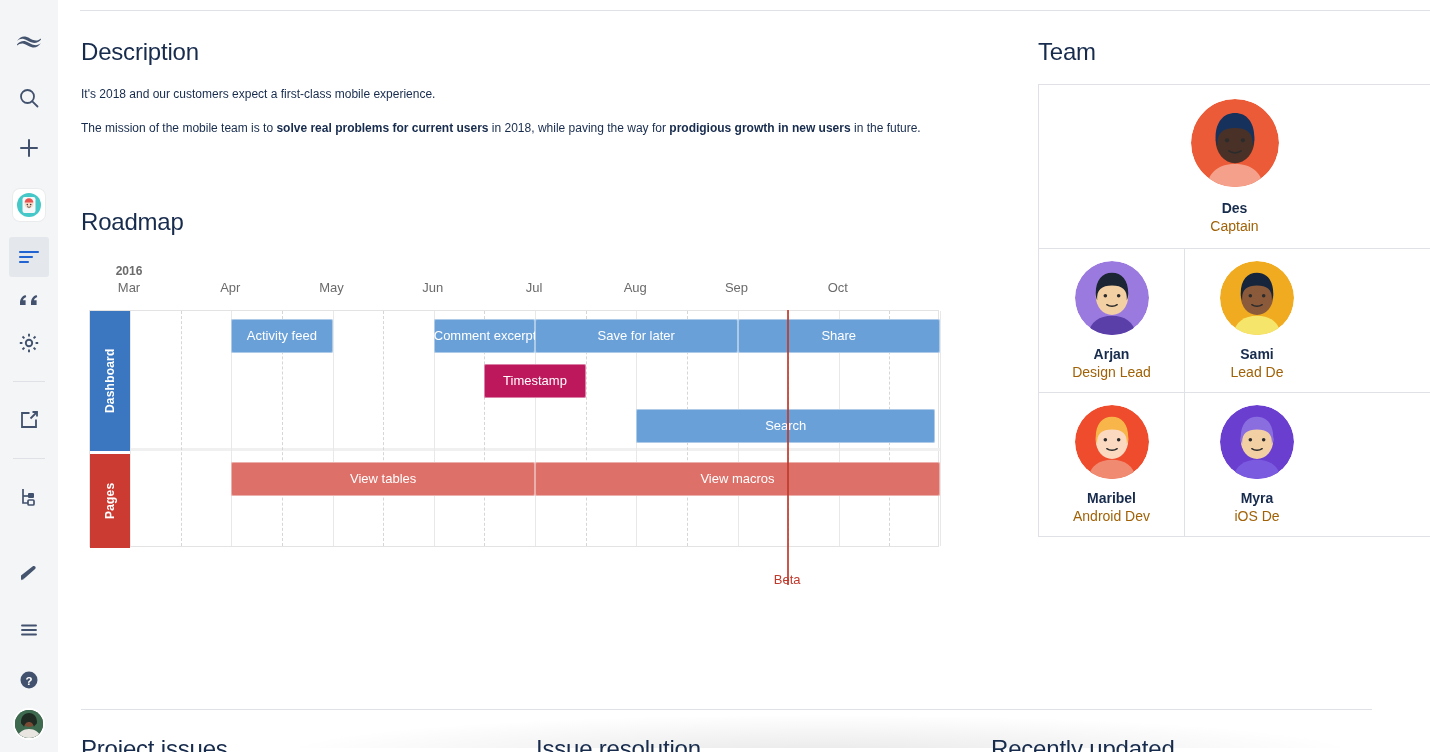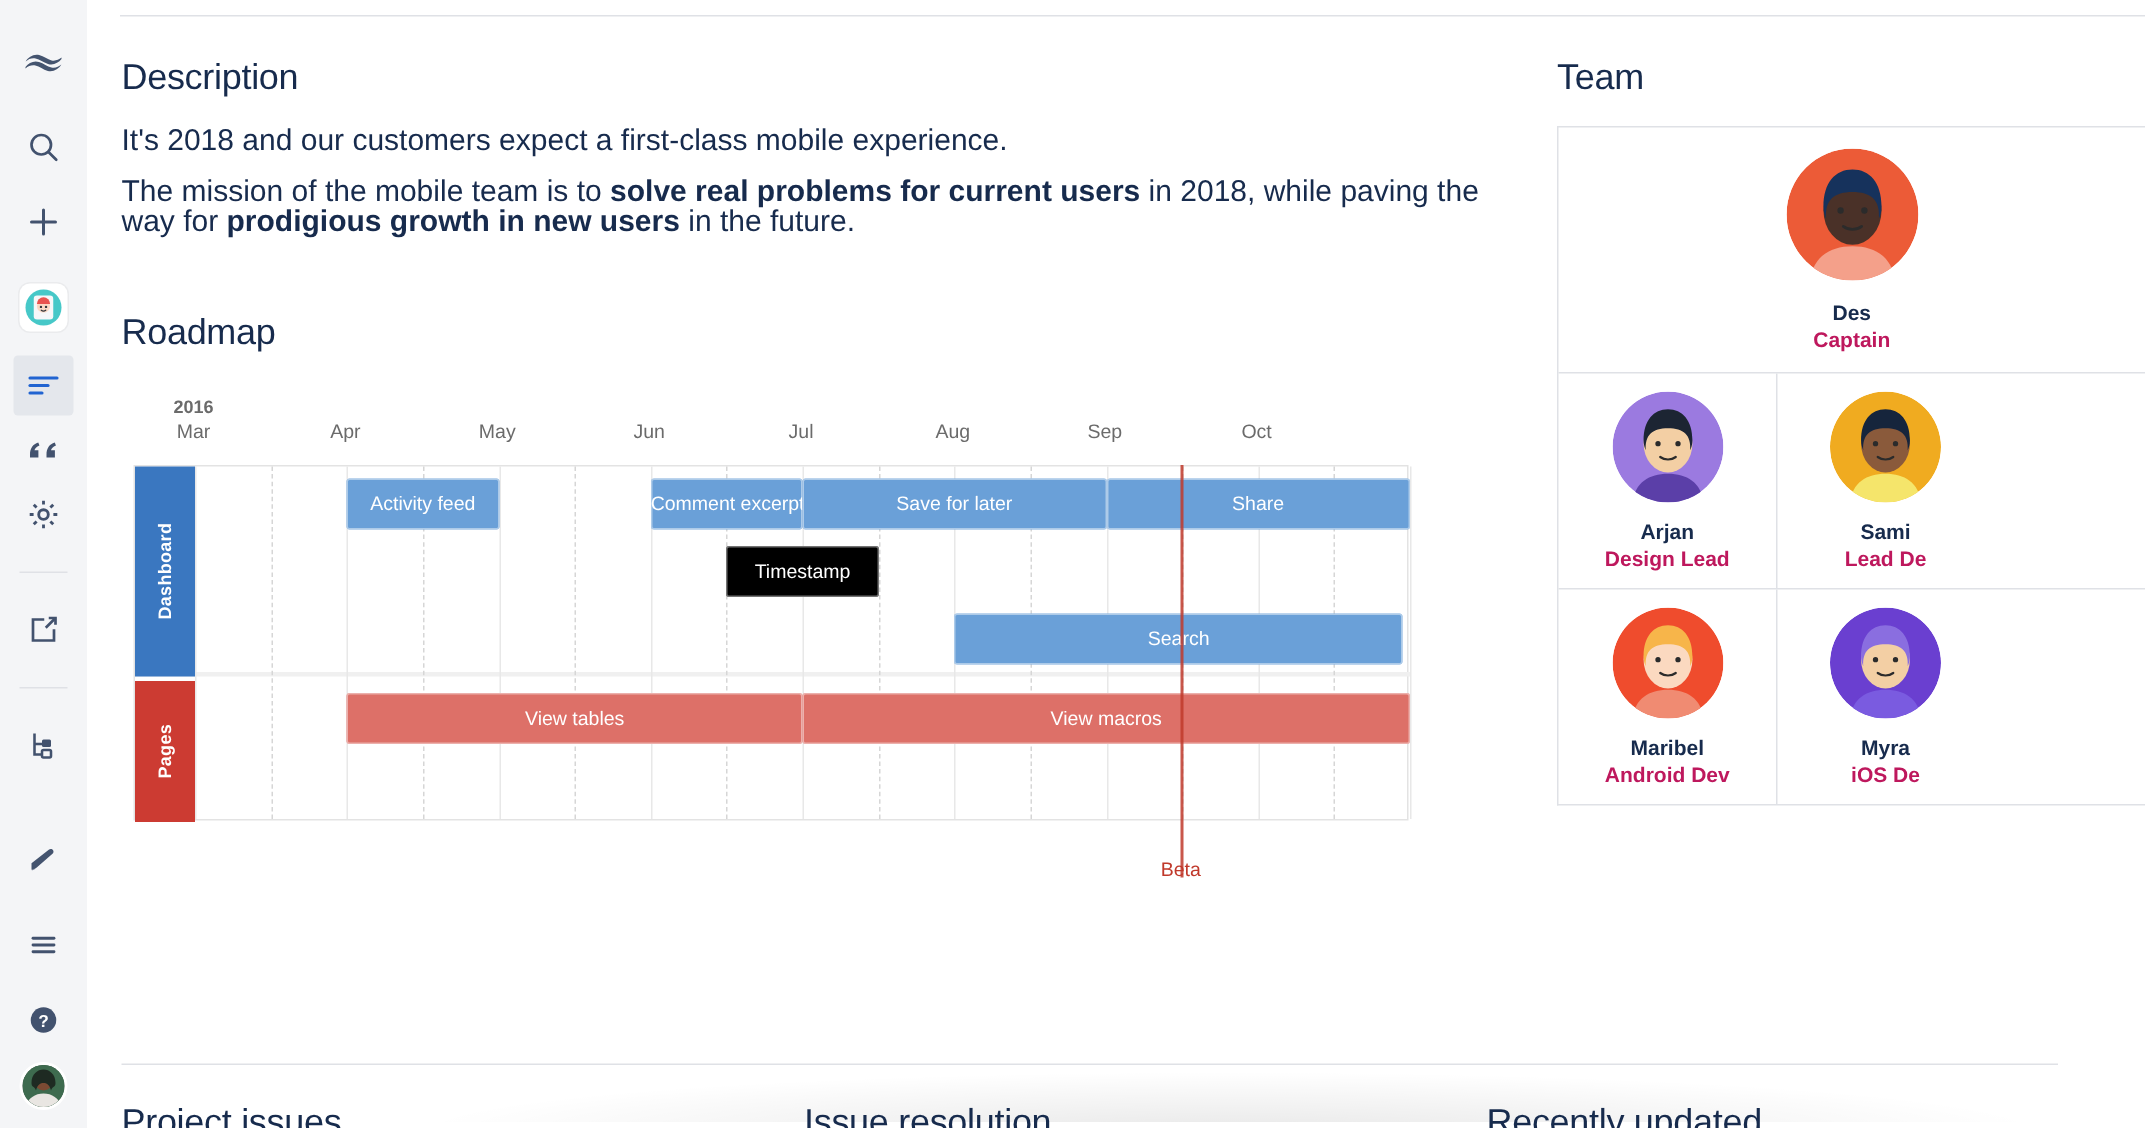--- a/index.html
+++ b/index.html
@@ -49,21 +49,21 @@
     background:#dfe1e6;
   }
   h2.sec {
     margin: 0; font-weight: 400; font-size: 24px; color:#172b4d;
     letter-spacing: -0.2px;
   }
 
   #description { position:absolute; left:81px; top:38px; width:930px; }
   #description h2 { margin-bottom: 18px; }
   #description p {
-    margin: 0 0 14px 0; font-size: 20px; line-height: 20px; color:#172b4d;
+    margin: 0 0 14px 0; font-size: 12px; line-height: 20px; color:#172b4d;
   }
   #description p b { font-weight: 700; }
 
   #roadmap-block { position:absolute; left:81px; top:208px; width:930px; }
   #roadmap-block h2 { margin-bottom: 10px; }
 
   
   #chart { position:relative; margin-top: 24px; width: 860px; height: 325px; }
   .axis { position:absolute; left:0; top:2px; width:860px; height:50px;text-decoration:underline; }
   .yearlbl {
@@ -125,21 +125,21 @@
     width: 145px; flex: none; padding: 12px 0 10px 0; text-align:center;
     border-left:1px solid #dfe1e6;
   }
   .member-cell:first-child { border-left:none; }
   .av {
     width:74px; height:74px; border-radius:50%; margin:0 auto 10px auto;
     overflow:hidden; position:relative;
   }
   .av.big { width:88px; height:88px; margin-bottom:12px; }
   .m-name { font-size:14px; font-weight:700; color:#172b4d; line-height:18px; white-space:nowrap;}
-  .m-role { font-size:14px; font-weight:700; color:#be185d; line-height:19px; white-space:nowrap;}
+  .m-role { font-size:14px; font-weight:400; color:#a16207; line-height:19px; white-space:nowrap;}
 
   
   .botline {
     position:absolute; left:81px; top:709px; width:1291px; height:1px;
     background:#dfe1e6;
   }
   .bot-h {
     position:absolute; top:735px; font-size:24px; font-weight:400; color:#172b4d;
     letter-spacing:-0.2px; white-space:nowrap;
   }
@@ -310,21 +310,21 @@
           <div class="vline" style="left: 698.125px;"></div>
           <div class="vline solid" style="left: 748.75px;"></div>
           <div class="vline" style="left: 799.375px;"></div>
           <div class="vline solid" style="left: 850px;"></div>
           <div class="sidelabel" style="top: 0px; height: 140px; background: rgb(58, 119, 192);">Dashboard</div>
           <div class="sidelabel" style="top: 143px; height: 94px; background: rgb(204, 59, 50);">Pages</div>
           <div class="bar blue" style="left: 141.25px; width: 101.25px; top: 8px; background: rgb(106, 160, 216);">Activity feed</div>
           <div class="bar blue" style="left: 343.75px; width: 101.25px; top: 8px; background: rgb(106, 160, 216);">Comment excerpt</div>
           <div class="bar blue" style="left: 445px; width: 202.5px; top: 8px; background: rgb(106, 160, 216);">Save for later</div>
           <div class="bar blue" style="left: 647.5px; width: 202.5px; top: 8px; background: rgb(106, 160, 216);">Share</div>
-          <div class="bar blue" style="left: 394.375px; width: 101.25px; top: 53px; background: #000000;">Timestamp</div>
+          <div class="bar blue" style="left: 394.375px; width: 101.25px; top: 53px; background: #be185d;">Timestamp</div>
           <div class="bar blue" style="left: 546.25px; width: 299px; top: 98px; background: rgb(106, 160, 216);">Search</div>
           <div class="bar red" style="left: 141.25px; width: 303.75px; top: 151px; background: rgb(221, 112, 104);">View tables</div>
           <div class="bar red" style="left: 445px; width: 405px; top: 151px; background: rgb(221, 112, 104);">View macros</div>
         </div>
       <div id="betaline" style="left: 706.125px; top: 50px; height: 275px; background: rgb(192, 57, 43);"></div>
       <div id="betalabel" style="left: 666.125px; top: 312px; color: rgb(192, 57, 43);">Beta</div>
     </div>
   </div>
 
   <div id="team">

